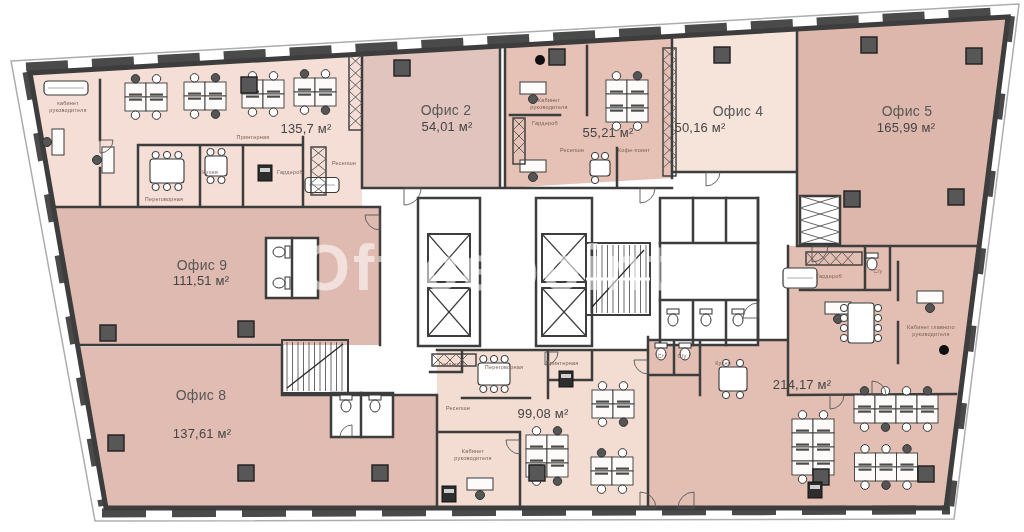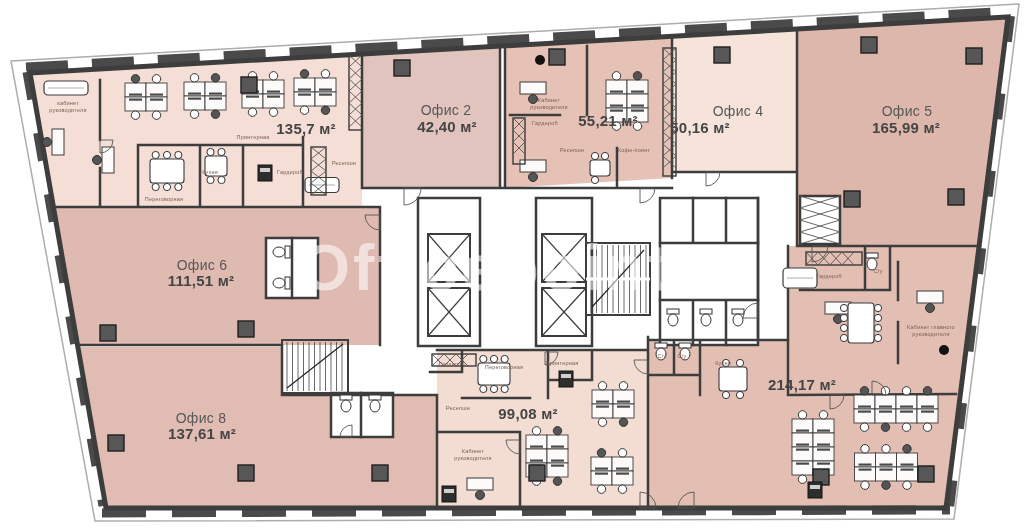--- a/index.html
+++ b/index.html
@@ -3,21 +3,21 @@
 <meta charset="utf-8">
 <style>
   html,body{margin:0;padding:0;background:#ffffff;}
   .plan{position:relative;width:1024px;height:532px;background:#fff;overflow:hidden;
         font-family:"Liberation Sans", sans-serif;}
   .plan svg{position:absolute;left:0;top:0;}
   .labels{position:absolute;left:0;top:0;width:100%;height:100%;pointer-events:none;}
   .labels span{position:absolute;transform:translate(-50%,-50%);white-space:pre-line;
                text-align:center;line-height:1.25;}
   .rm{font-size:5.5px;color:#7c6156;letter-spacing:.2px;}
-  .area{font-size:15px;font-weight:bold;color:#454545;letter-spacing:.2px;}
+  .area{font-size:13px;font-weight:normal;color:#454545;letter-spacing:.2px;}
   .oname{font-size:14px;color:#585858;letter-spacing:.3px;}
   .wm{font-size:64px;font-weight:bold;color:rgba(255,255,255,.6);letter-spacing:3px;}
 </style>
 </head>
 <body>
 
 <div class="plan">
 <svg width="1024" height="532" viewBox="0 0 1024 532">
 
   <polygon points="11,61 1019,4 954,519 95,521" fill="none" stroke="#adadad" stroke-width="1.5"></polygon>
@@ -513,31 +513,31 @@
         <circle cx="944" cy="350" r="5" fill="#111"></circle>
       </g>
 
   <text x="505" y="290" text-anchor="middle" class="wm" font-family="Liberation Sans, sans-serif" font-size="64" font-weight="bold" fill="#ffffff" fill-opacity="0.55" letter-spacing="3">Officepoints</text>
 </svg>
 
 <div class="labels">
 
   <span class="area" style="left:306px;top:129px">135,7 м²</span>
   <span class="oname" style="left:446px;top:111px">Офис 2</span>
-  <span class="area" style="left:447px;top:127px">42,40 м²</span>
-  <span class="area" style="left:608px;top:121px">55,21 м²</span>
+  <span class="area" style="left:447px;top:127px">54,01 м²</span>
+  <span class="area" style="left:608px;top:133px">55,21 м²</span>
   <span class="oname" style="left:738px;top:112px">Офис 4</span>
   <span class="area" style="left:700px;top:128px">50,16 м²</span>
   <span class="oname" style="left:907px;top:112px">Офис 5</span>
   <span class="area" style="left:906px;top:128px">165,99 м²</span>
-  <span class="oname" style="left:202px;top:266px">Офис 6</span>
+  <span class="oname" style="left:202px;top:266px">Офис 9</span>
   <span class="area" style="left:201px;top:281px">111,51 м²</span>
-  <span class="oname" style="left:201px;top:419px">Офис 8</span>
+  <span class="oname" style="left:201px;top:396px">Офис 8</span>
   <span class="area" style="left:202px;top:434px">137,61 м²</span>
-  <span class="area" style="left:528px;top:414px">99,08 м²</span>
+  <span class="area" style="left:543px;top:414px">99,08 м²</span>
   <span class="area" style="left:802px;top:385px">214,17 м²</span>
 
   <span class="rm" style="left:68px;top:107px">кабинет
 руководителя</span>
   <span class="rm" style="left:164px;top:199px">Переговорная</span>
   <span class="rm" style="left:210px;top:172px">Кухня</span>
   <span class="rm" style="left:253px;top:137px">Принтерная</span>
   <span class="rm" style="left:290px;top:172px">Гардероб</span>
   <span class="rm" style="left:344px;top:163px">Ресепшн</span>
 

